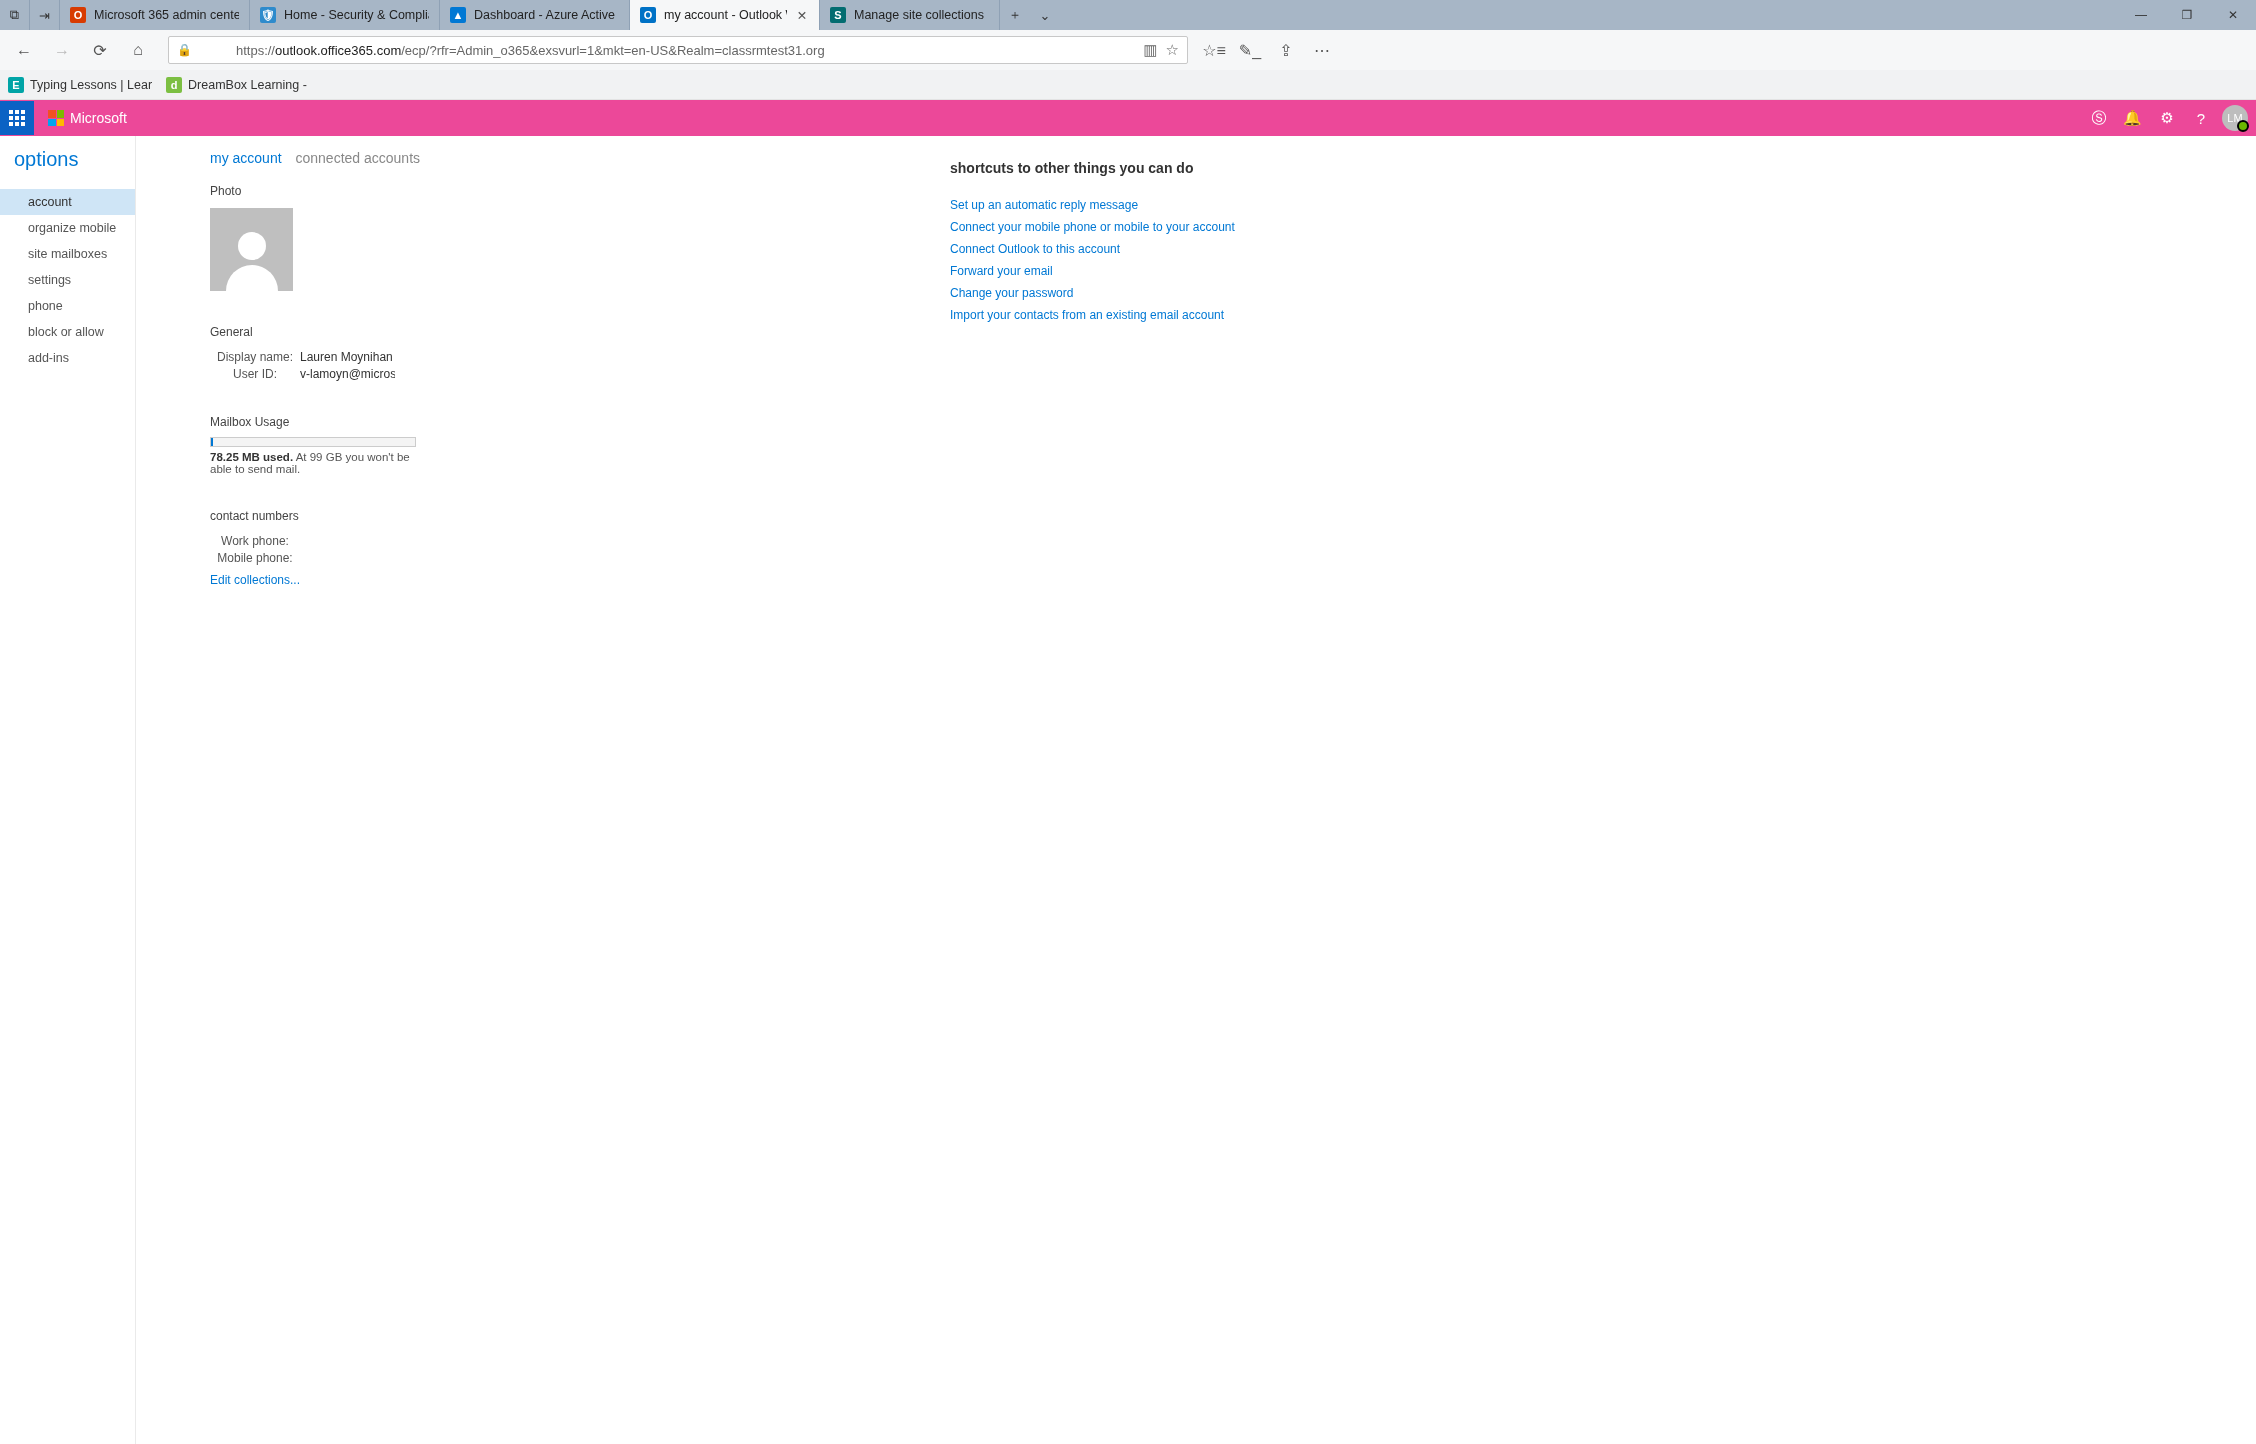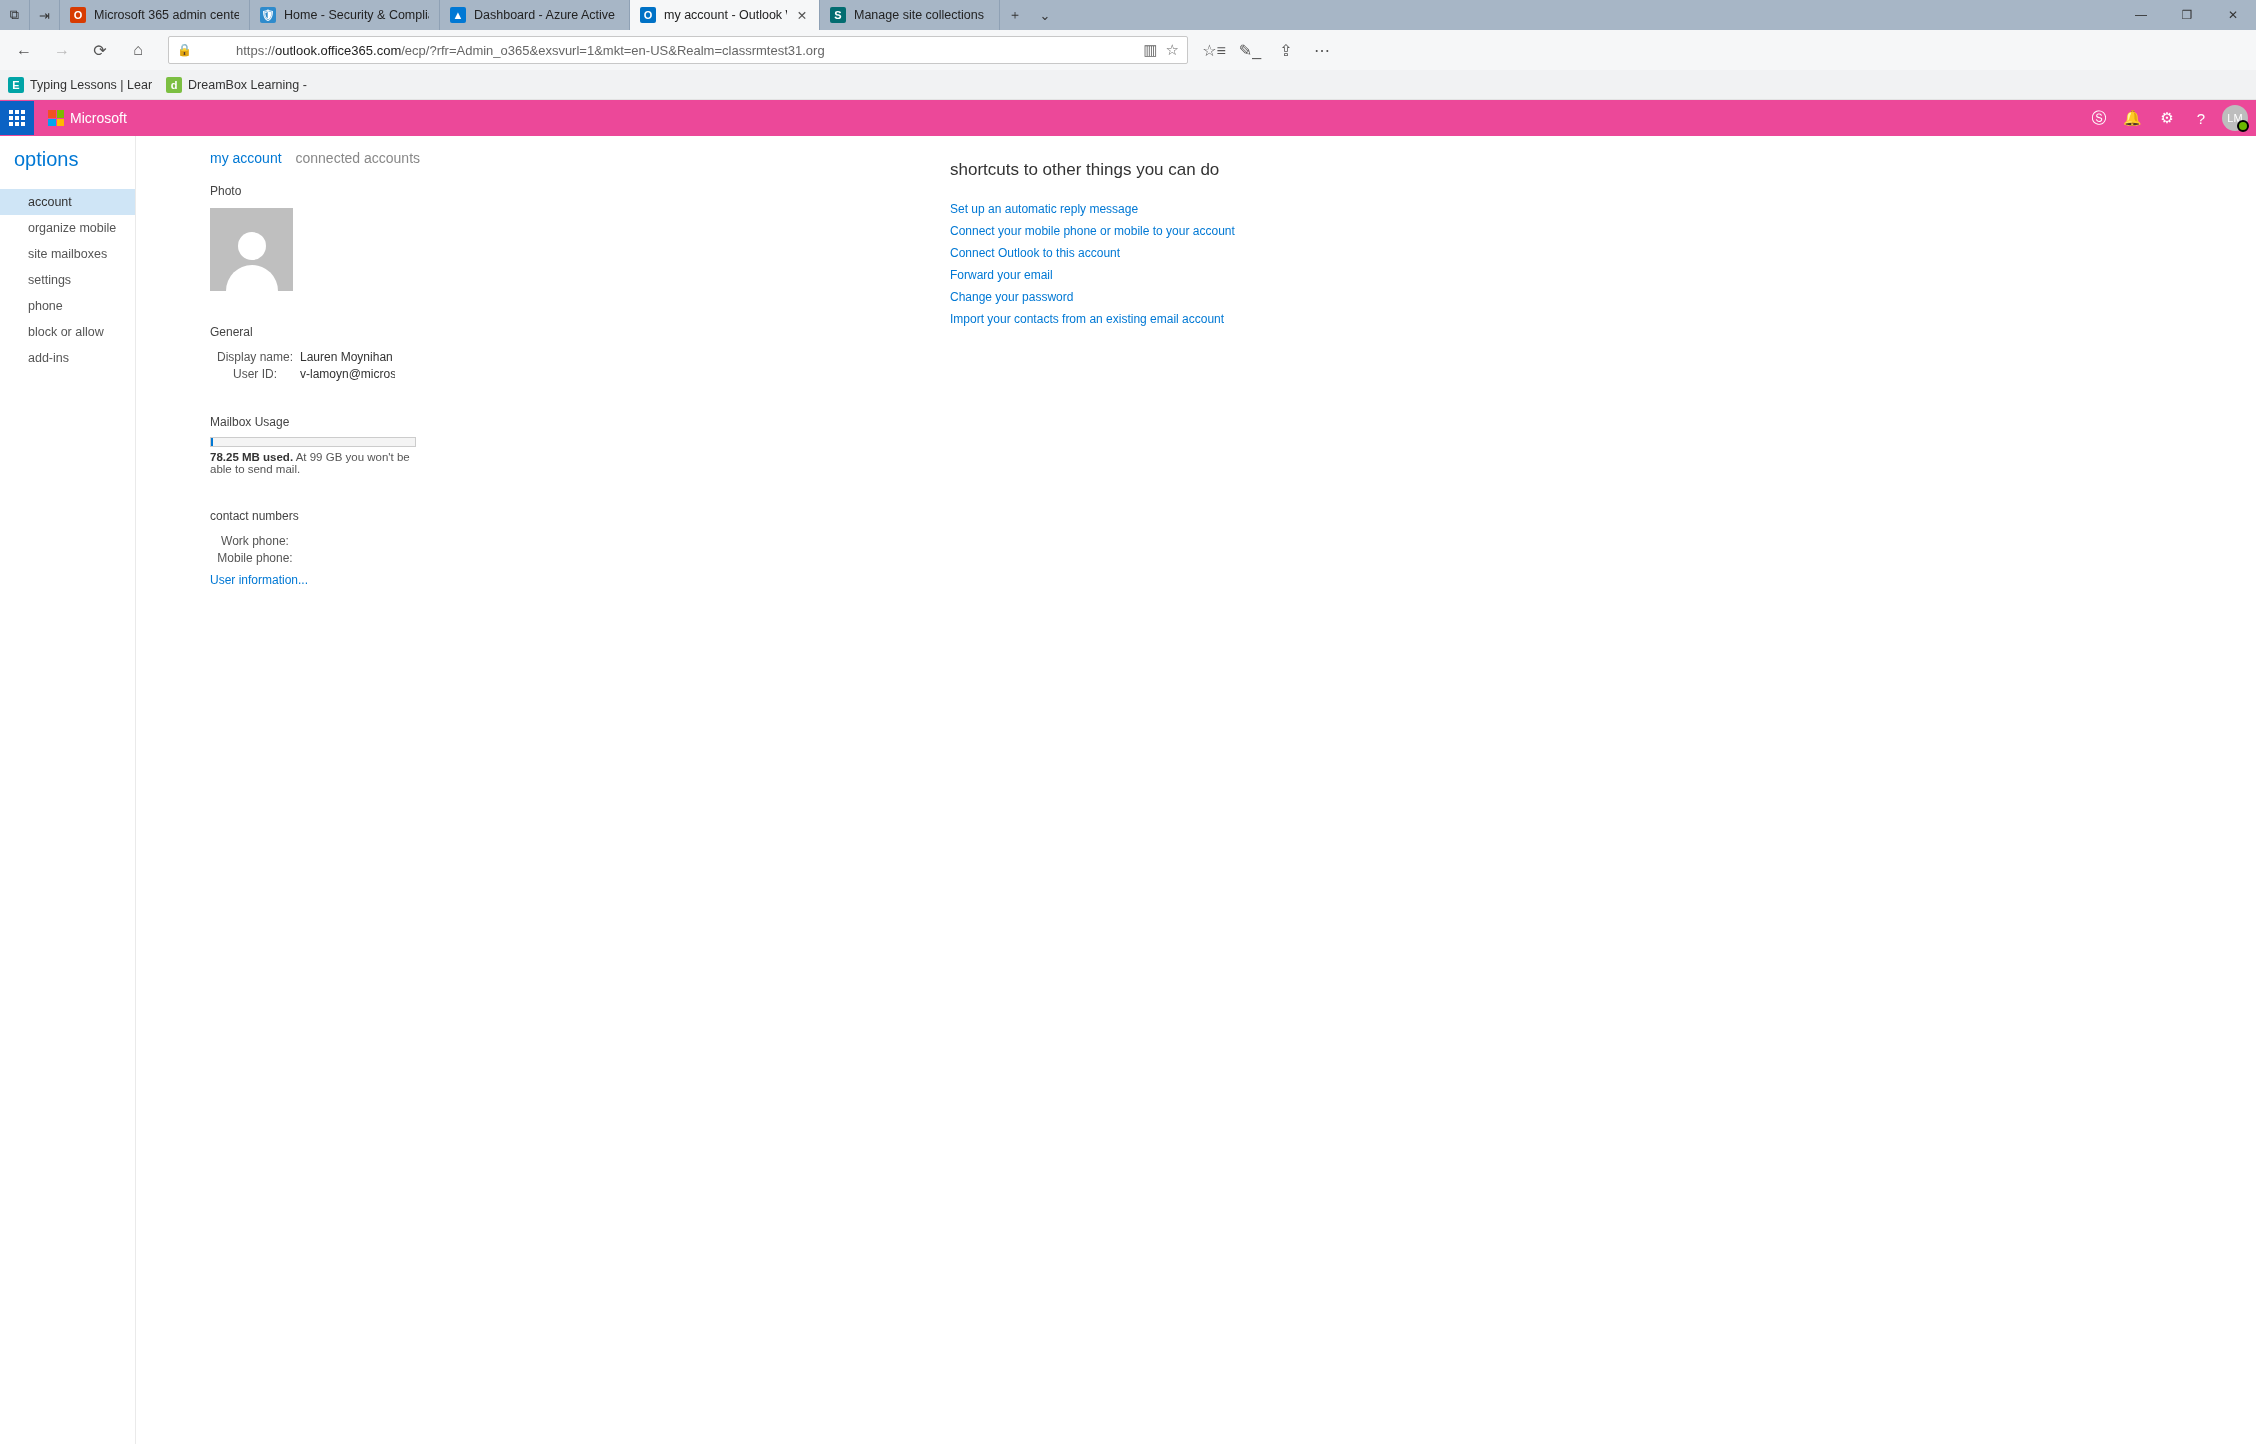--- a/index.html
+++ b/index.html
@@ -238,22 +238,22 @@
   .usagetext b { color:#333; font-weight:600;}
 
   .linkish { color:#0078d4; font-size:12px; cursor:pointer; }
 
   .shortcuts {
     width: 430px;
     margin-left: 0;
     padding-top: 10px;
   }
   .shortcuts h2 {
-    font-weight: 400;
-    font-size: 17px;
+    font-weight: 700;
+    font-size: 14px;
     color:#333;
     margin: 0 0 22px 0;
   }
   .shortcuts .slink {
     display:block;
     color:#0078d4;
     font-size:12px;
     margin-bottom: 8px;
     cursor:pointer;
   }
@@ -409,21 +409,21 @@
       <div class="spacer30"></div>
       <div class="sec-head">contact numbers</div>
       <div class="spacer8"></div>
       <div class="kv">
           <span class="k">Work phone:</span>
         </div>
       <div class="kv">
           <span class="k">Mobile phone:</span>
         </div>
       <div class="spacer8"></div>
-      <span class="linkish">User information...</span>
+      <span class="linkish">Edit collections...</span>
     </div>
 
     <div class="shortcuts">
       <h2>shortcuts to other things you can do</h2>
       <span class="slink">Set up an automatic reply message</span>
       <span class="slink">Connect your mobile phone or mobile to your account</span>
       <span class="slink">Connect Outlook to this account</span>
       <span class="slink">Forward your email</span>
       <span class="slink">Change your password</span>
       <span class="slink">Import your contacts from an existing email account</span>

